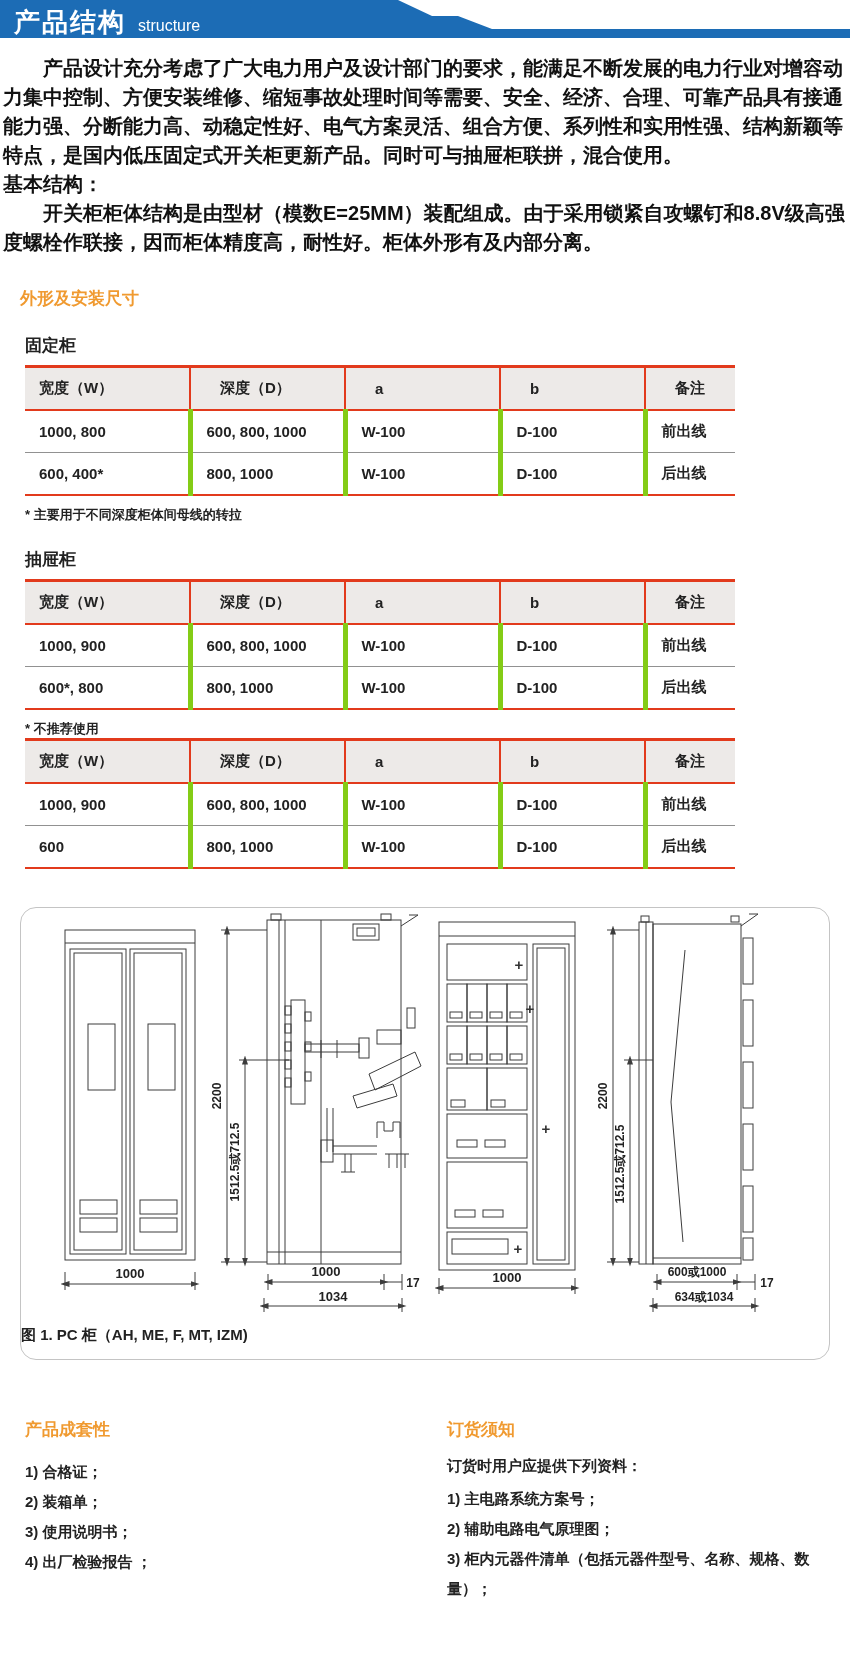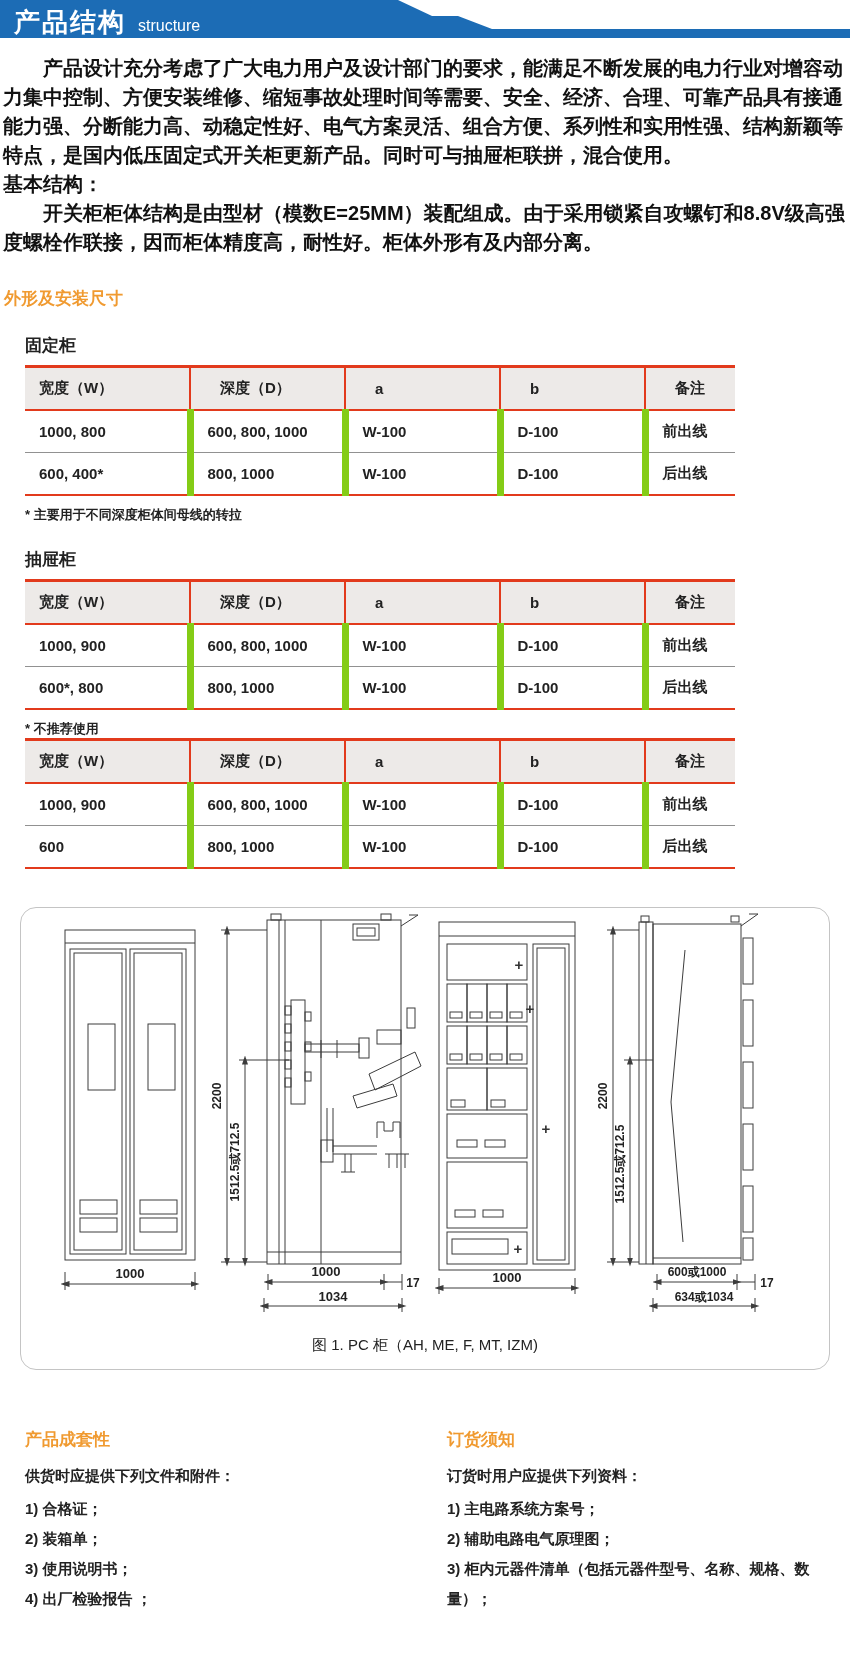--- a/index.html
+++ b/index.html
@@ -20,57 +20,57 @@
   }
   .banner-title { color:#fff; font-size:26px; font-weight:700; line-height:1; letter-spacing:2px; }
   .banner-sub   { color:#fff; font-size:16px; line-height:1; padding-bottom:1px; }
 
   
   .intro { margin:14px 3px 0 3px; }
   .intro p { font-size:20px; line-height:29px; font-weight:700; margin:0; }
   .indent { text-indent:2em; }
 
   
-  .section-heading { color:#f09a30; font-size:17px; font-weight:700; margin:30px 0 4px 4px; }
+  .section-heading { color:#f09a30; font-size:17px; font-weight:700; margin:30px 0 4px 20px; }
   .table-title { font-size:17px; font-weight:700; margin:24px 0 8px 25px; color:#222; }
 
   
   table.dim-table {
     border-collapse:collapse; width:710px; margin:0 0 0 25px;
     border-top:3px solid #e23a1c; border-bottom:2px solid #e23a1c;
     font-size:15px; color:#222; table-layout:fixed;
   }
   table.dim-table col:nth-child(1){width:165px;}
   table.dim-table col:nth-child(2){width:155px;}
   table.dim-table col:nth-child(3){width:155px;}
   table.dim-table col:nth-child(4){width:145px;}
   table.dim-table col:nth-child(5){width:90px;}
   table.dim-table thead th {
     background:#edeae8; font-weight:700; text-align:left;
     padding:11px 4px 11px 14px; border-bottom:2px solid #e23a1c;margin-top:44px;
   }
   table.dim-table thead th:not(:first-child){ border-left:2px solid #e23a1c;padding-left:29px; }
   table.dim-table tbody td { padding:11px 4px 11px 14px; font-weight:600; }
-  table.dim-table tbody td:not(:first-child){ border-left:7px solid #84cc16; }
+  table.dim-table tbody td:not(:first-child){ border-left:5px solid #84cc16; }
   table.dim-table tbody tr + tr td { border-top:1.5px solid #919191; }
   .footnote { font-size:13px; font-weight:600; margin:10px 0 0 25px; color:#222; }
 
   
   .figure-box {
     margin:38px 20px 0 20px; border:1px solid #c4c4c4; border-radius:16px;
     padding:4px 0 6px 0; background:#fff;
   }
   .figure-box svg { display:block; }
   .ln { fill:none; stroke:#3c3c3c; stroke-width:1; }
   .dim { stroke:#3c3c3c; stroke-width:1; }
   .dim-t { font-size:13px; fill:#222; font-weight:600; }
   .dim-s { font-size:12px; fill:#222; font-weight:600; }
   .dim-v { font-size:12px; fill:#222; font-weight:600; }
   .plus { font-size:15px; fill:#333; font-weight:600; }
-  .figure-caption { text-align:center; font-size:15px; font-weight:400; color:#222; margin:14px 0 8px 0; }
+  .figure-caption { text-align:left; font-size:15px; font-weight:700; color:#222; margin:4px 0 8px 0; }
 
   
   .bottom-cols { display:flex; margin:58px 25px 0 25px; gap:44px; }
   .bcol { flex:1; min-width:0; }
   .col-heading { color:#f09a30; font-size:17px; font-weight:700; margin:0 0 16px 0; }
   .col-intro { font-size:15px; font-weight:700; margin:0 0 8px 0; color:#222; }
   ul.plain { list-style:none; margin:0; padding:0; }
   ul.plain li { font-size:15px; font-weight:700; line-height:30px; color:#222; }
 </style>
 </head>
@@ -389,21 +389,20 @@
       <line class="dim" x1="632" y1="394" x2="734" y2="394" marker-start="url(#ah)" marker-end="url(#ah)"></line>
       <text class="dim-s" x="683" y="389" text-anchor="middle">634或1034</text>
     </g>
   </svg>
   <div class="figure-caption">图 1. PC 柜（AH, ME, F, MT, IZM)</div>
 </div>
 
 <div class="bottom-cols">
   <div class="bcol">
     <h3 class="col-heading">产品成套性</h3>
-    <p class="col-intro">供货时应提供下列文件和附件：</p>
     <ul class="plain">
         <li>1) 合格证；</li>
         <li>2) 装箱单；</li>
         <li>3) 使用说明书；</li>
         <li>4) 出厂检验报告 ；</li>
       </ul>
   </div>
   <div class="bcol">
     <h3 class="col-heading">订货须知</h3>
     <p class="col-intro">订货时用户应提供下列资料：</p>

